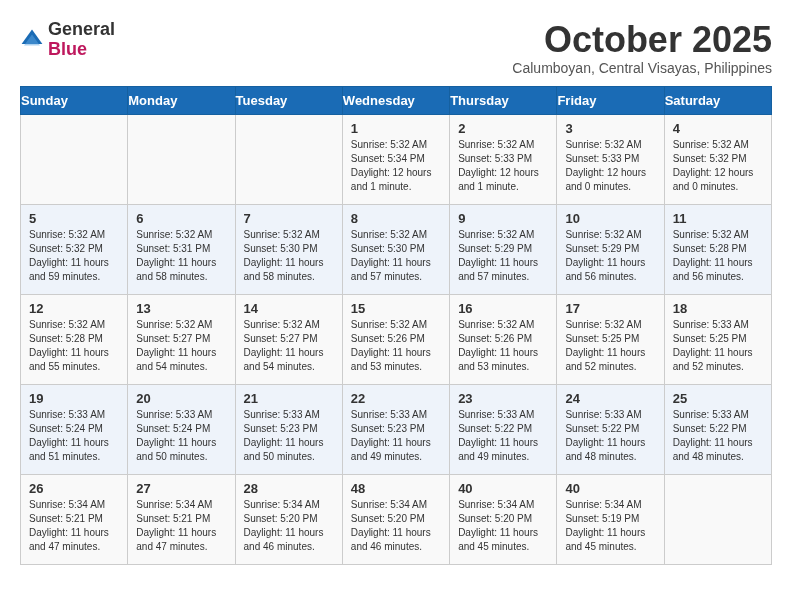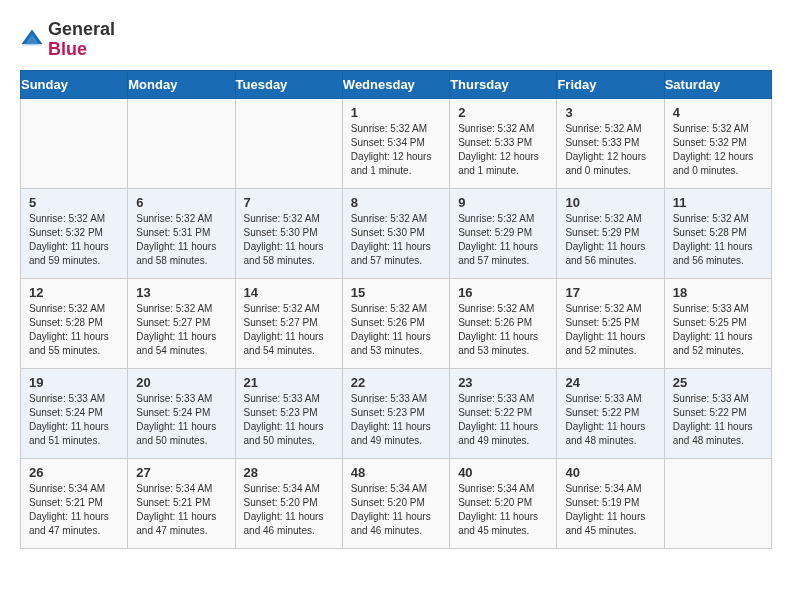--- a/index.html
+++ b/index.html
@@ -92,20 +92,24 @@
   <div class="logo">
     <svg class="logo-icon" viewBox="0 0 30 30" xmlns="http://www.w3.org/2000/svg">
       <polygon points="15,2 28,20 2,20" fill="#1a6bb5"></polygon>
       <polygon points="15,8 25,22 5,22" fill="#5ba3e0" opacity="0.5"></polygon>
     </svg>
     <div class="logo-text">
       <span class="logo-general">General</span><br>
       <span class="logo-blue">Blue</span>
     </div>
   </div>
+  <div class="title-block">
+    <div class="month-title">October 2025</div>
+    <div class="subtitle">Calumboyan, Central Visayas, Philippines</div>
+  </div>
 </div>
 
 <table>
   <thead>
     <tr>
     <th>Sunday</th>
         <th>Monday</th>
         <th>Tuesday</th>
         <th>Wednesday</th>
         <th>Thursday</th>

